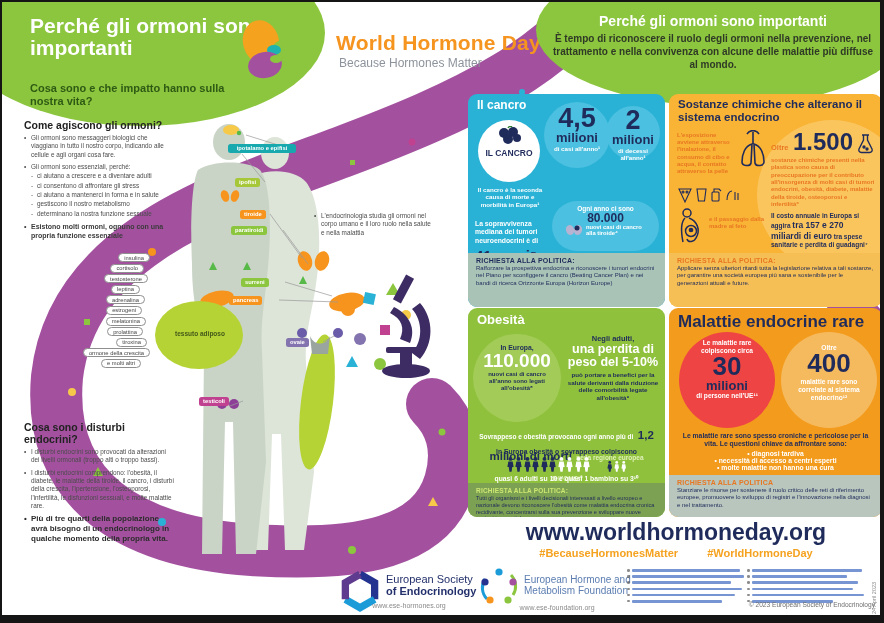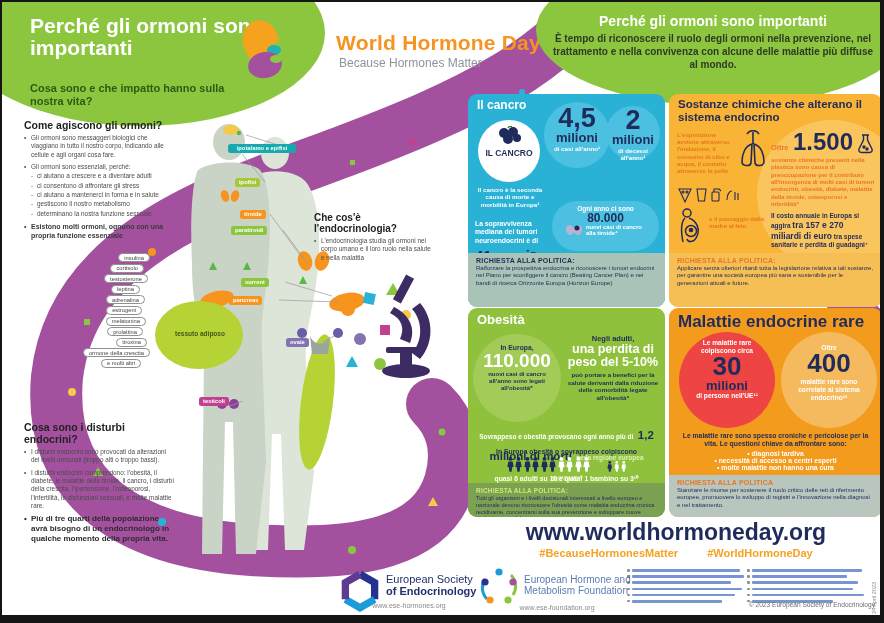--- a/index.html
+++ b/index.html
@@ -191,21 +191,20 @@
   <div class="org" style="left:233px;top:176px;background:#a6c838">ipofisi</div>
   <div class="org" style="left:238px;top:208px;background:#f7941d">tiroide</div>
   <div class="org" style="left:229px;top:224px;background:#8cc63e">paratiroidi</div>
   <div class="org" style="left:239px;top:276px;background:#8cc63e">surreni</div>
   <div class="org" style="left:227px;top:294px;background:#f7941d">pancreas</div>
   <div class="abs" style="left:158px;top:328px;width:80px;text-align:center;font-size:6.5px;font-weight:bold;color:#44591a">tessuto adiposo</div>
   <div class="org" style="left:284px;top:336px;background:#8373ae">ovaie</div>
   <div class="org" style="left:197px;top:395px;background:#c0418f">testicoli</div>
 
   <div class="abs" style="left:312px;top:210px;width:120px">
-    <div class="sec-h" style="font-size:10px;line-height:1.1">Che cos'è l'endocrinologia?</div>
     <div class="txtcol">
         <ul>
           <li>L'endocrinologia studia gli ormoni nel corpo umano e il loro ruolo nella salute e nella malattia</li>
         </ul>
       </div>
   </div>
 
   <svg class="abs" style="left:328px;top:265px" width="118" height="118" viewBox="0 0 118 118">
     <circle cx="18" cy="42" r="7" fill="#f7941d"></circle>
     <rect x="34" y="26" width="11" height="11" fill="#29b2d6" transform="rotate(12 39 31)"></rect>

